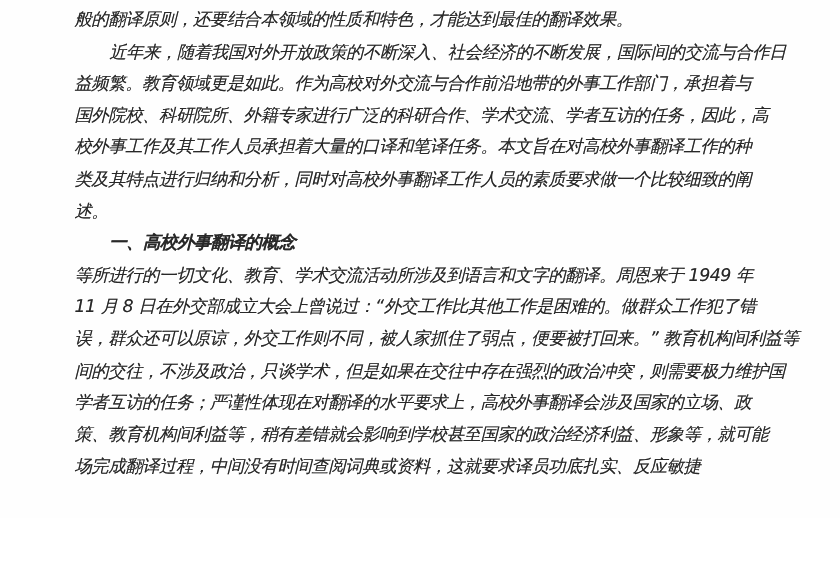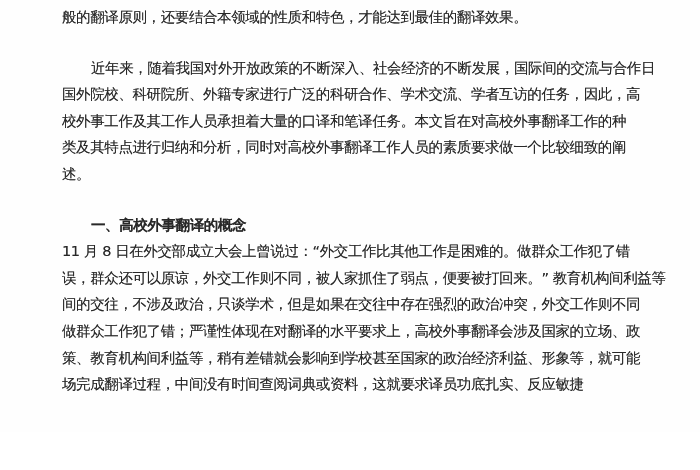--- a/index.html
+++ b/index.html
@@ -13,42 +13,45 @@
     height: 432px;
     overflow: hidden;
     background: #fefefe;
     box-sizing: border-box;
     padding: 4px 30px 0 62px;
     font-family: "DejaVu Sans", sans-serif;
     color: #282828;
     font-size: 14.5px;
     font-weight: 500;
     text-shadow: 0 0 0.4px rgba(40,40,40,0.55);
+    font-style: italic;
   }
   .line {
     height: 26.6px;
     line-height: 26.6px;
     white-space: nowrap;
     letter-spacing: -0.4px;
   }
-  .line.indent { padding-left: 29px; margin-top: 24px; }
+  .line.indent { padding-left: 29px; }
   .line.heading { font-weight: 700; }
 </style>
 </head>
 <body>
 
 <div class="page">
   <div id="lines">
       <div class="line">般的翻译原则，还要结合本领域的性质和特色，才能达到最佳的翻译效果。</div>
       <div class="line indent">近年来，随着我国对外开放政策的不断深入、社会经济的不断发展，国际间的交流与合作日</div>
+      <div class="line">益频繁。教育领域更是如此。作为高校对外交流与合作前沿地带的外事工作部门，承担着与</div>
       <div class="line">国外院校、科研院所、外籍专家进行广泛的科研合作、学术交流、学者互访的任务，因此，高</div>
       <div class="line">校外事工作及其工作人员承担着大量的口译和笔译任务。本文旨在对高校外事翻译工作的种</div>
       <div class="line">类及其特点进行归纳和分析，同时对高校外事翻译工作人员的素质要求做一个比较细致的阐</div>
       <div class="line">述。</div>
       <div class="line indent heading">一、高校外事翻译的概念</div>
+      <div class="line">等所进行的一切文化、教育、学术交流活动所涉及到语言和文字的翻译。周恩来于 1949 年</div>
       <div class="line">11 月 8 日在外交部成立大会上曾说过：“外交工作比其他工作是困难的。做群众工作犯了错</div>
       <div class="line">误，群众还可以原谅，外交工作则不同，被人家抓住了弱点，便要被打回来。” 教育机构间利益等</div>
-      <div class="line">间的交往，不涉及政治，只谈学术，但是如果在交往中存在强烈的政治冲突，外交工作则不同</div>
-      <div class="line">做群众工作犯了错；严谨性体现在对翻译的水平要求上，高校外事翻译会涉及国家的立场、政</div>
+      <div class="line">间的交往，不涉及政治，只谈学术，但是如果在交往中存在强烈的政治冲突，则需要极力维护国</div>
+      <div class="line">学者互访的任务；严谨性体现在对翻译的水平要求上，高校外事翻译会涉及国家的立场、政</div>
       <div class="line">策、教育机构间利益等，稍有差错就会影响到学校甚至国家的政治经济利益、形象等，就可能</div>
       <div class="line">场完成翻译过程，中间没有时间查阅词典或资料，这就要求译员功底扎实、反应敏捷</div>
     </div>
 </div>
 
 </body></html>

